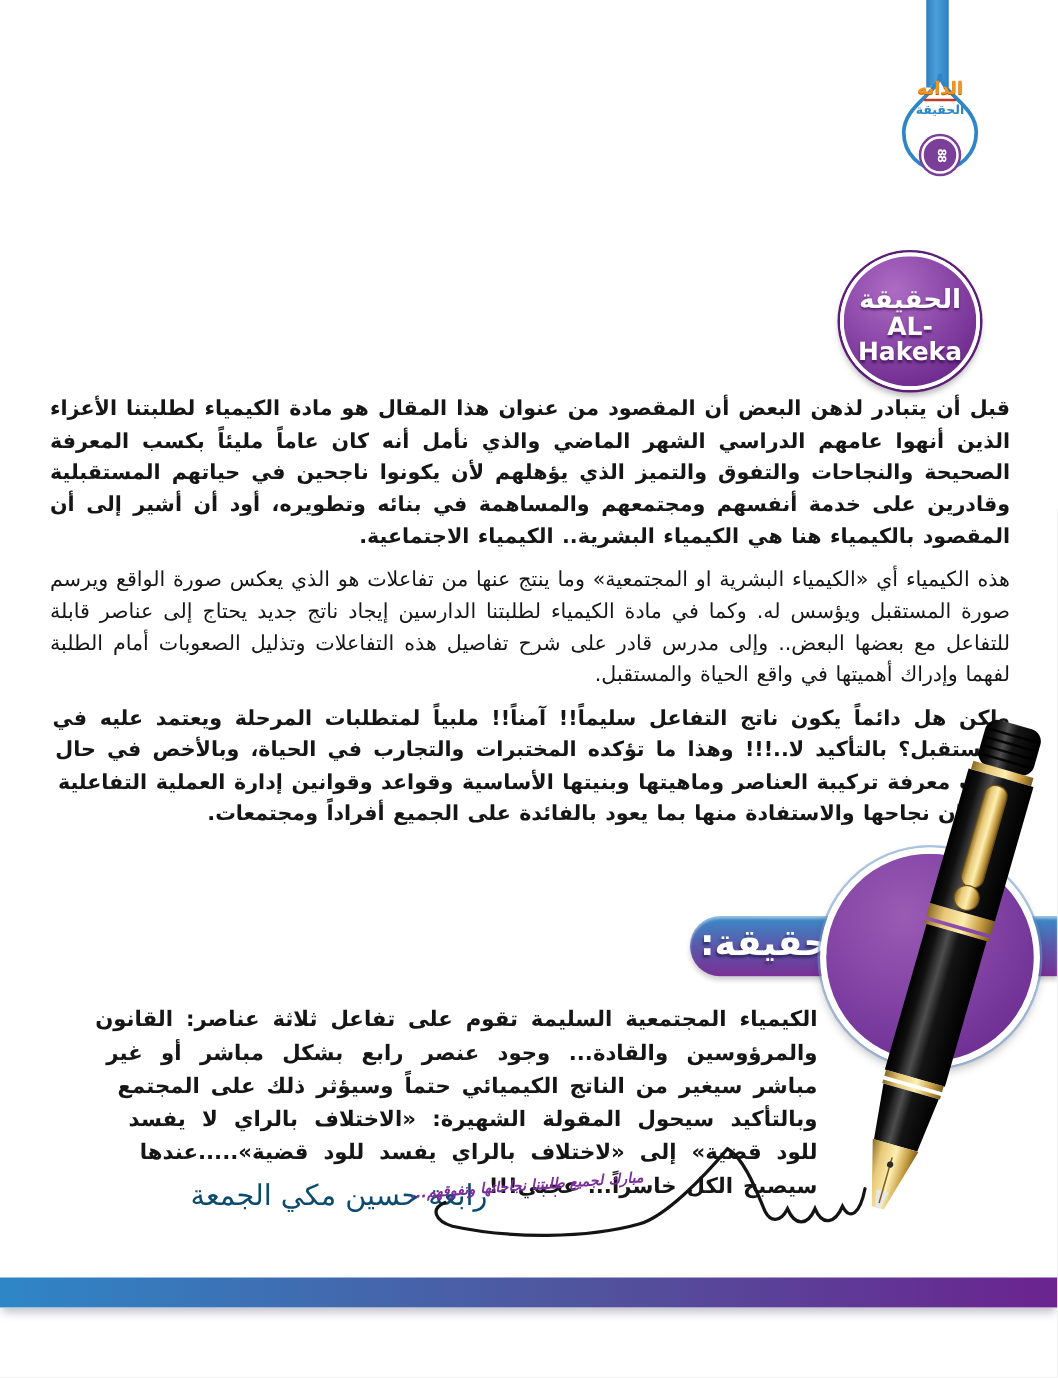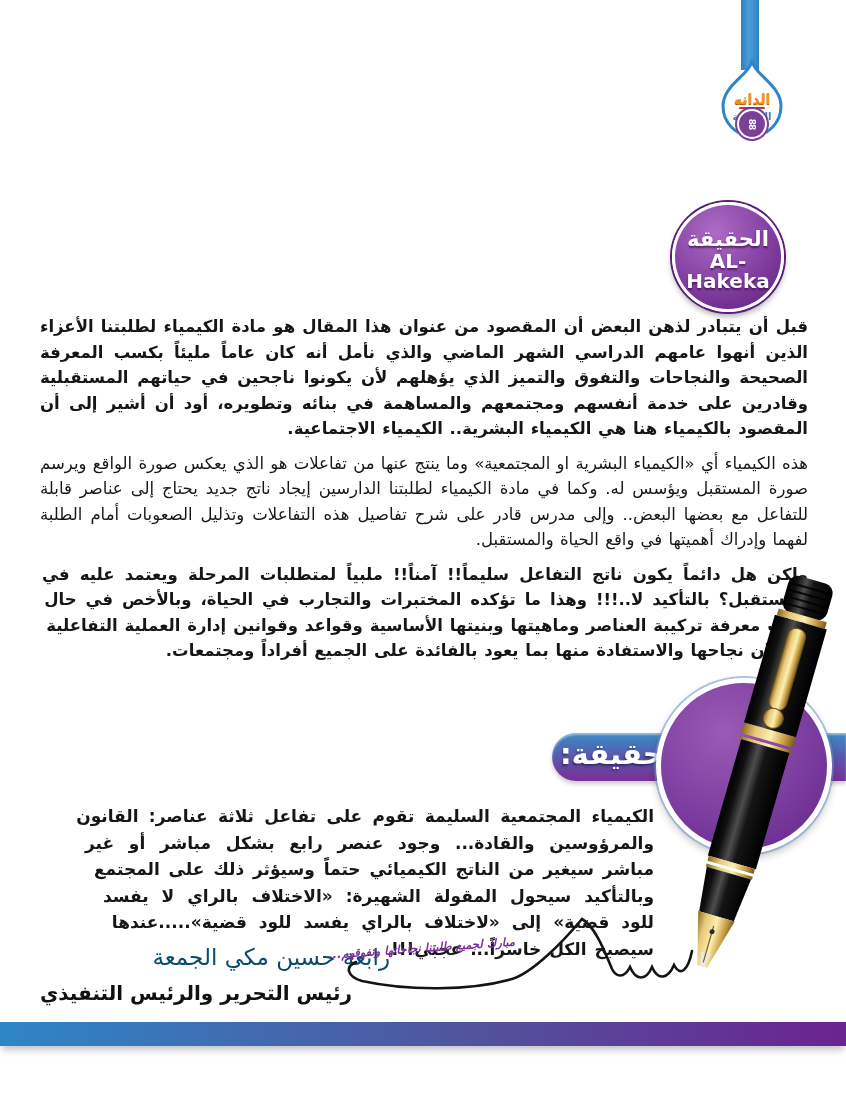--- a/index.html
+++ b/index.html
@@ -5,21 +5,21 @@
   html,body{margin:0;padding:0;background:#e8e8e8;}
   .page{
     position:relative;width:846px;height:1102px;margin:0 auto;
     background:#ffffff;overflow:hidden;
     font-family:"DejaVu Sans",sans-serif;
   }
   
   .ribbon{position:absolute;left:741px;top:0;width:18px;height:70px;
     background:linear-gradient(90deg,#2f7fc0,#4aa0da 45%,#2f7fc0);z-index:1;}
   .droplet-wrap{position:absolute;left:720px;top:58px;width:64px;height:82px;z-index:2;}
-  .droplet-texts{position:absolute;left:720px;top:72px;width:64px;height:82px;z-index:3;text-align:center;}
+  .droplet-texts{position:absolute;left:720px;top:44px;width:64px;height:82px;z-index:3;text-align:center;}
   .brand-ar{display:block;margin-top:20px;font-weight:bold;font-size:14px;color:#f6921e;
     text-shadow:0 1px 0 #b05e00;line-height:14px;}
   .brand-sub{display:block;margin:1px auto 0;width:26px;height:2px;background:#c0392b;border-radius:1px;}
   .brand-hakeka{display:block;margin-top:2px;font-weight:bold;font-size:10px;color:#2e86c6;line-height:11px;}
   .emblem{position:absolute;left:737px;top:109px;width:26px;height:26px;border-radius:50%;
     background:#7b3f9a;border:2px solid #ffffff;box-shadow:0 0 0 2px #7b3f9a;z-index:4;
     color:#fff;font-size:9px;font-weight:bold;text-align:center;line-height:26px;}
   .emblem span{display:inline-block;transform:rotate(90deg);letter-spacing:-1px;}
   
   .header-band{
@@ -174,16 +174,15 @@
              C346 96 336 96 330 82
              C324 94 316 92 312 84
              C306 70 296 42 282 34
              C262 58 232 88 212 94
              C170 106 108 106 62 96
              C48 92 44 82 56 77" fill="none" stroke="#141414" stroke-width="2.6" stroke-linecap="round"></path>
   </svg>
 
   <div class="wish-script">مبارك لجميع طلبتنا نجاحاتها وتفوقهم...</div>
   <div class="sig-name">رابعة حسين مكي الجمعة</div>
-  <div class="sig-role">رئيس التحرير والرئيس التنفيذي</div>
 
   <div class="footer-band"></div>
 </div>
 
 </body></html>

